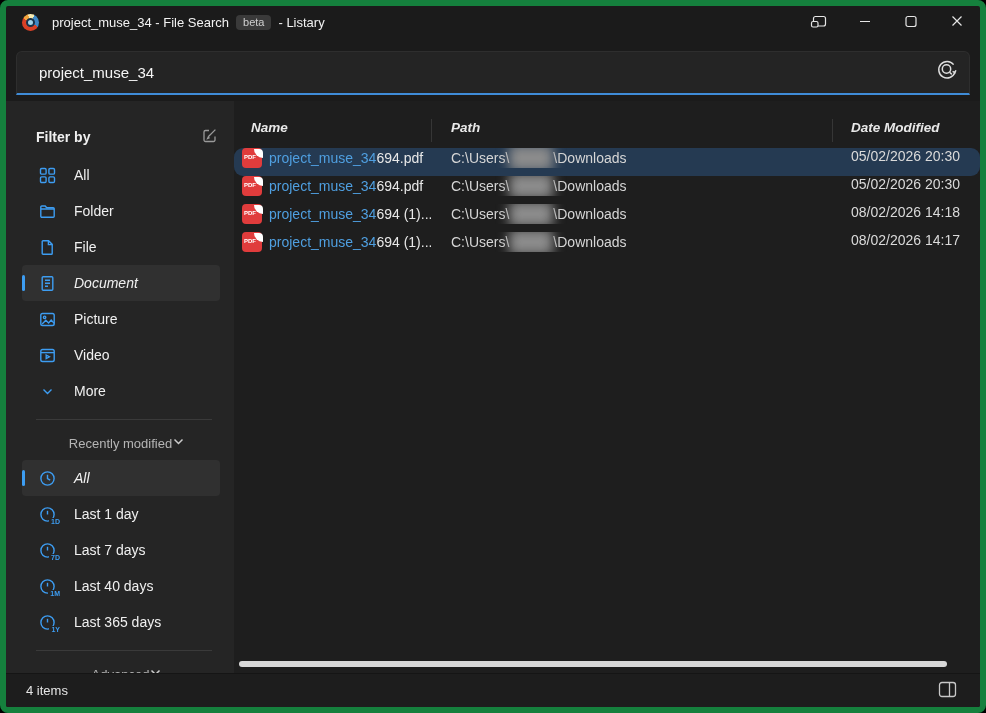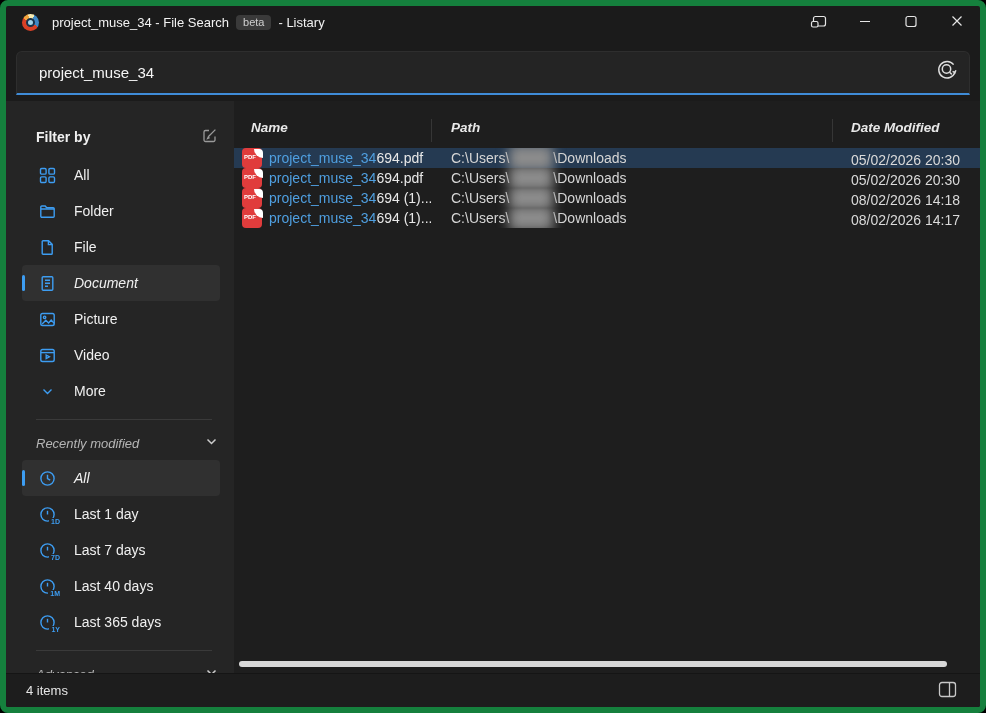--- a/index.html
+++ b/index.html
@@ -40,37 +40,37 @@
   .editbtn svg{stroke:#9a9a9a;fill:none;stroke-width:1.3;}
   .side-item{height:36px;display:flex;align-items:center;margin:0 14px 0 16px;padding-left:16px;
     border-radius:4px;position:relative;gap:18px;cursor:default;}
   .side-item .sicon{width:18px;height:18px;display:flex;align-items:center;justify-content:center;position:relative;}
   .side-item .sicon svg{stroke:#3d9df2;fill:none;stroke-width:1.4;}
   .side-item .slabel{font-size:14px;color:#f0f0f0;}
   .side-item.selected{background:#303030;font-style:italic;}
   .side-item.selected::before{content:"";position:absolute;left:0;top:10px;bottom:10px;width:3px;border-radius:2px;background:#3d9df2;}
   .chev svg{stroke:#cccccc;fill:none;stroke-width:1.5;}
   .divider{height:1px;background:#3a3a3a;margin:10px 22px 0 30px;}
-  .subhead{display:flex;align-items:center;justify-content:space-between;margin:12px 16px 6px 30px;height:22px;font-style:italic;}
+  .subhead{display:flex;align-items:center;justify-content:center;margin:12px 16px 6px 30px;height:22px;}
   .subhead .ht{font-size:13px;color:#b5b5b5;}
   .clockbadge{position:absolute;right:-4px;bottom:-3px;font-size:7px;font-weight:bold;color:#3d9df2;
     background:#252525;padding:0 0 0 2px;line-height:8px;}
 
   
   .tablepane{flex:1;background:#1e1e1e;position:relative;overflow:hidden;display:flex;flex-direction:column;}
   .thead{display:flex;height:47px;flex:0 0 auto;align-items:center;padding-top:6px;box-sizing:border-box;font-style:italic;}
   .th{font-size:13.5px;font-weight:bold;color:#e8e8e8;box-sizing:border-box;position:relative;height:100%;display:flex;align-items:center;}
   .th-name{flex:0 0 197px;padding-left:17px;}
   .th-path{flex:0 0 401px;padding-left:20px;}
   .th-date{flex:1;padding-left:19px;}
   .th-path::before,.th-date::before{content:"";position:absolute;left:0;top:12px;bottom:6px;width:1px;background:#363636;}
-  .row{display:flex;height:20px;flex:0 0 auto;align-items:flex-end;font-size:14px;color:#e8e8e8;}
+  .row{display:flex;height:28px;flex:0 0 auto;align-items:flex-start;font-size:14px;color:#e8e8e8;border-radius:9px;}
   .row.selected{background:#253a52;}
   .cell-name{flex:0 0 197px;display:flex;align-items:center;padding-left:8px;gap:7px;overflow:hidden;white-space:nowrap;box-sizing:border-box;}
-  .cell-path{flex:0 0 401px;display:flex;align-items:center;padding-left:20px;color:#d6d6d6;white-space:nowrap;box-sizing:border-box;overflow:hidden;margin-top:8px;}
+  .cell-path{flex:0 0 401px;display:flex;align-items:center;padding-left:20px;color:#d6d6d6;white-space:nowrap;box-sizing:border-box;overflow:hidden;}
   .cell-date{flex:1;padding-left:19px;color:#dadada;white-space:nowrap;}
   .match{color:#4f9fe0;}
   .pdficon{width:20px;height:20px;flex:0 0 auto;position:relative;background:#e03c3c;border-radius:4px;}
   .pdficon::after{content:"PDF";position:absolute;left:2px;top:6px;font-size:6px;font-weight:bold;color:#fff;letter-spacing:0;}
   .pdficon::before{content:"";position:absolute;right:-1px;top:1px;width:9px;height:9px;
     background:#fff;border-radius:0 4px 0 9px;}
   .blurpatch{display:inline-block;width:44px;height:26px;margin:-3px 0;background:#8c8c8c;filter:blur(6px);border-radius:3px;}
   .hscroll{position:absolute;left:233px;bottom:6px;width:708px;height:6px;border-radius:3px;background:#d8d8d8;}
   
   .tablepane .hscroll{left:5px;}

